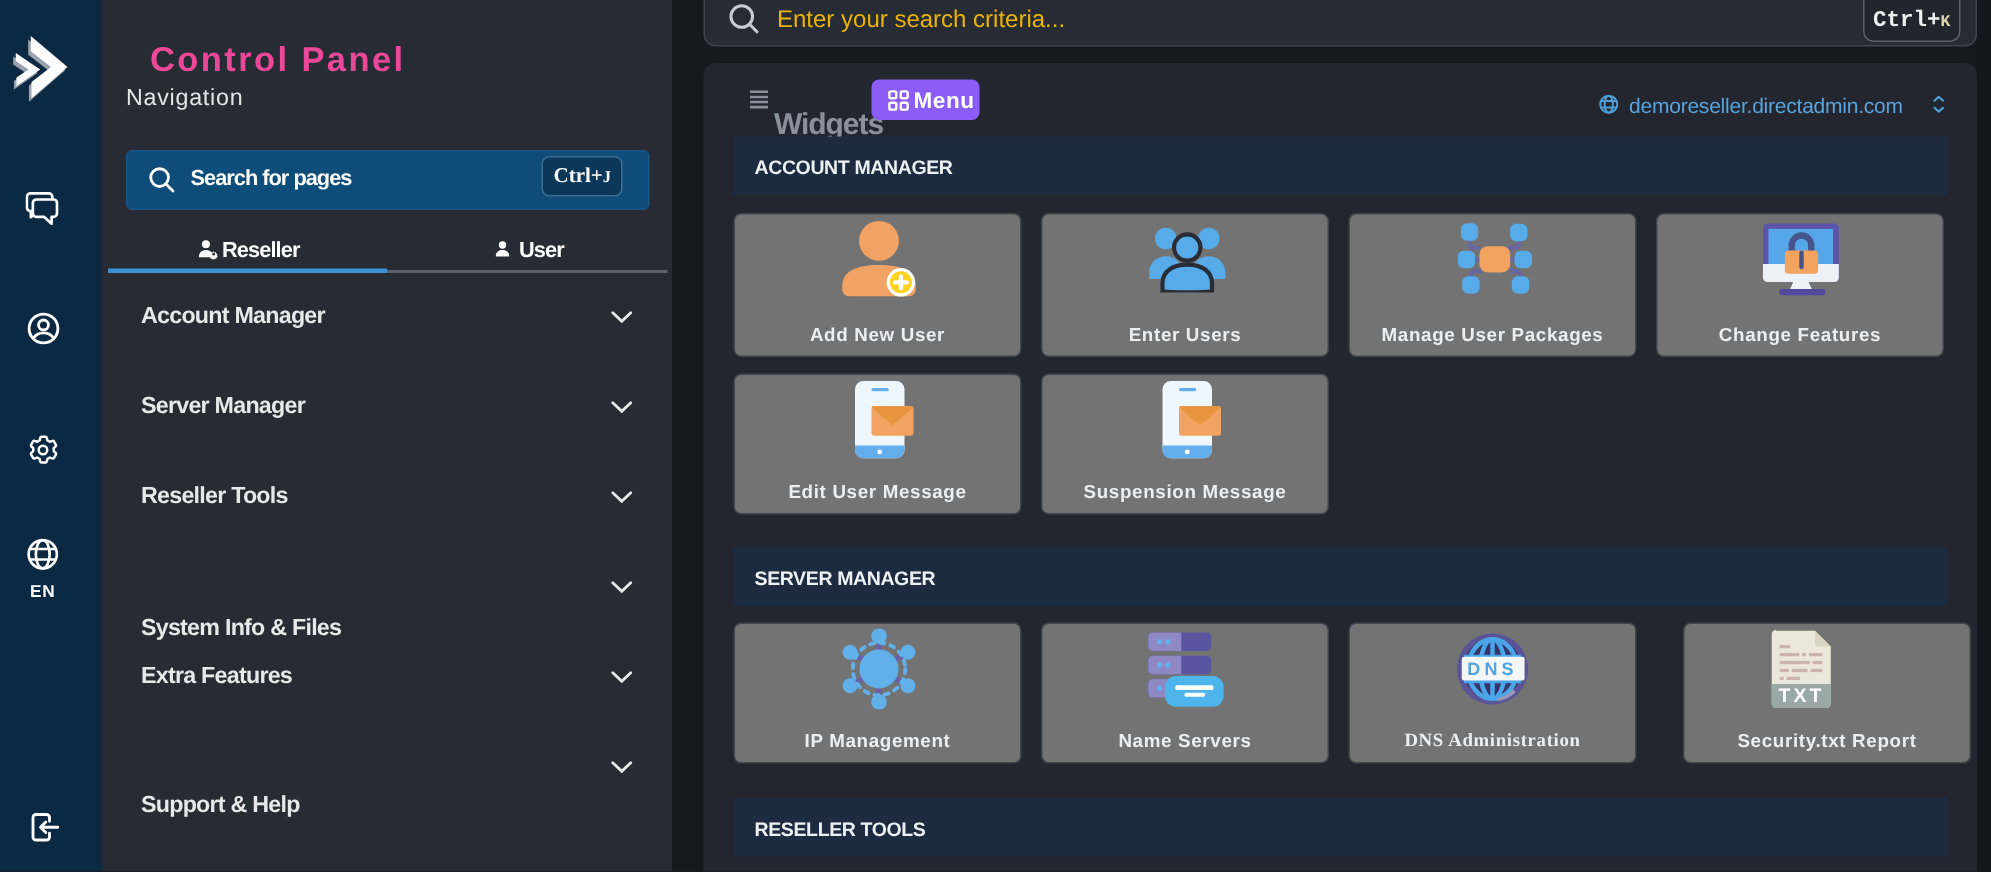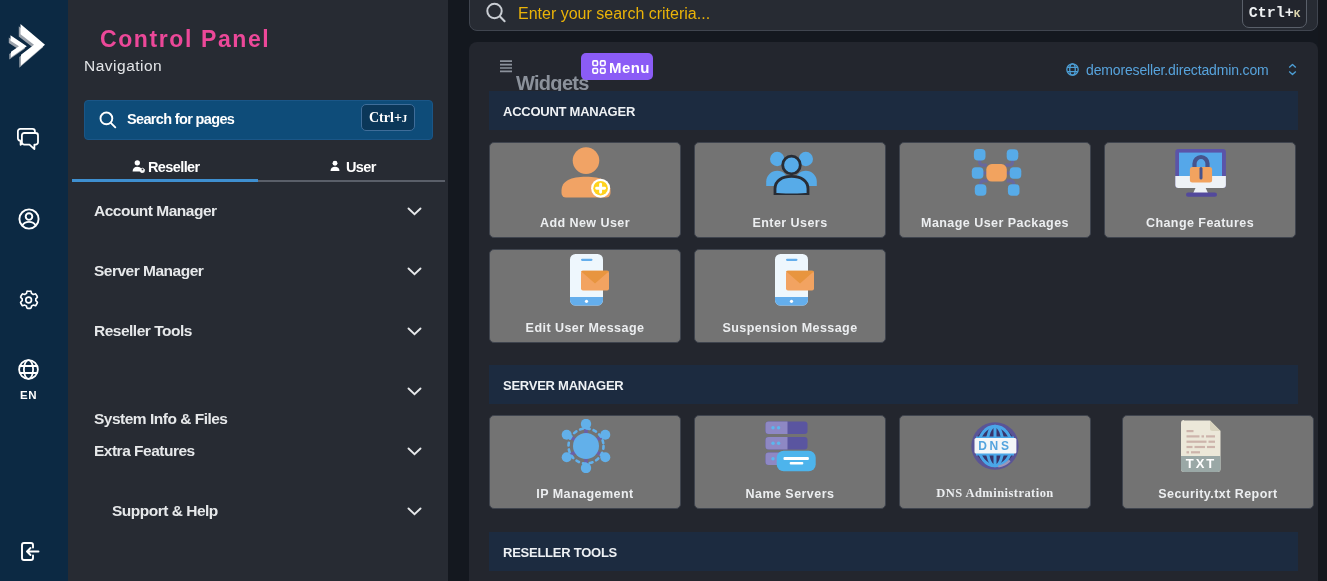--- a/index.html
+++ b/index.html
@@ -96,21 +96,21 @@
   <path d="M0.8,15.5 c0,-4.4 3,-6.4 6.7,-6.4 c3.7,0 6.7,2 6.7,6.4 z" fill="#fff"></path>
 </svg>
 <div class="tab" style="left:346px;">User</div>
 <div class="tab-line"></div>
 <div class="tab-line-active"></div>
 <div class="menu-item" style="top:202px;">Account Manager</div>
 <div class="menu-item" style="top:262px;">Server Manager</div>
 <div class="menu-item" style="top:322px;">Reseller Tools</div>
 <div class="menu-item" style="top:386px;margin-top:24px;">System Info &amp; Files</div>
 <div class="menu-item" style="top:442px;">Extra Features</div>
-<div class="menu-item" style="top:502px;margin-left:18px;">Support &amp; Help</div>
+<div class="menu-item" style="top:528px;">Support &amp; Help</div>
 <svg class="chev" style="top:207px;" width="15" height="9" viewBox="0 0 15 9">
     <path d="M1.5,1.5 L7.5,7.2 L13.5,1.5" fill="none" stroke="#e6e8ea" stroke-width="1.9" stroke-linecap="round"></path>
   </svg>
 <svg class="chev" style="top:267px;" width="15" height="9" viewBox="0 0 15 9">
     <path d="M1.5,1.5 L7.5,7.2 L13.5,1.5" fill="none" stroke="#e6e8ea" stroke-width="1.9" stroke-linecap="round"></path>
   </svg>
 <svg class="chev" style="top:327px;" width="15" height="9" viewBox="0 0 15 9">
     <path d="M1.5,1.5 L7.5,7.2 L13.5,1.5" fill="none" stroke="#e6e8ea" stroke-width="1.9" stroke-linecap="round"></path>
   </svg>
 <svg class="chev" style="top:387px;" width="15" height="9" viewBox="0 0 15 9">

